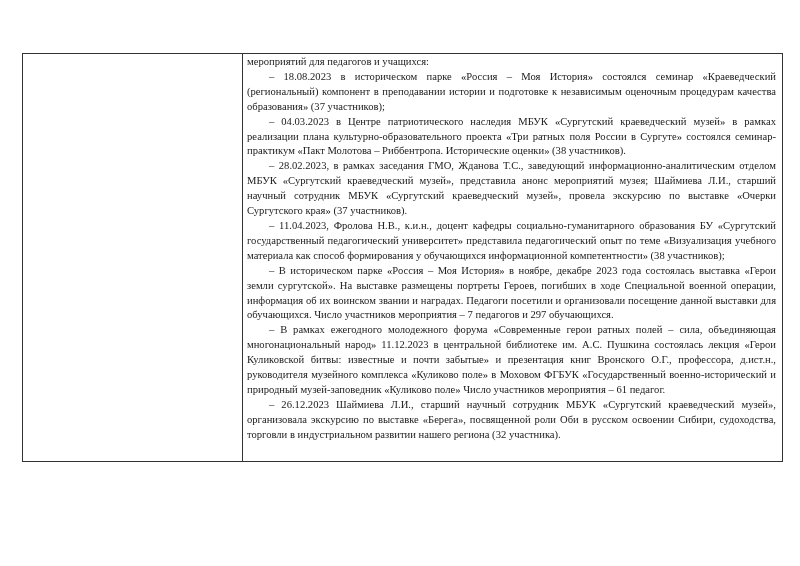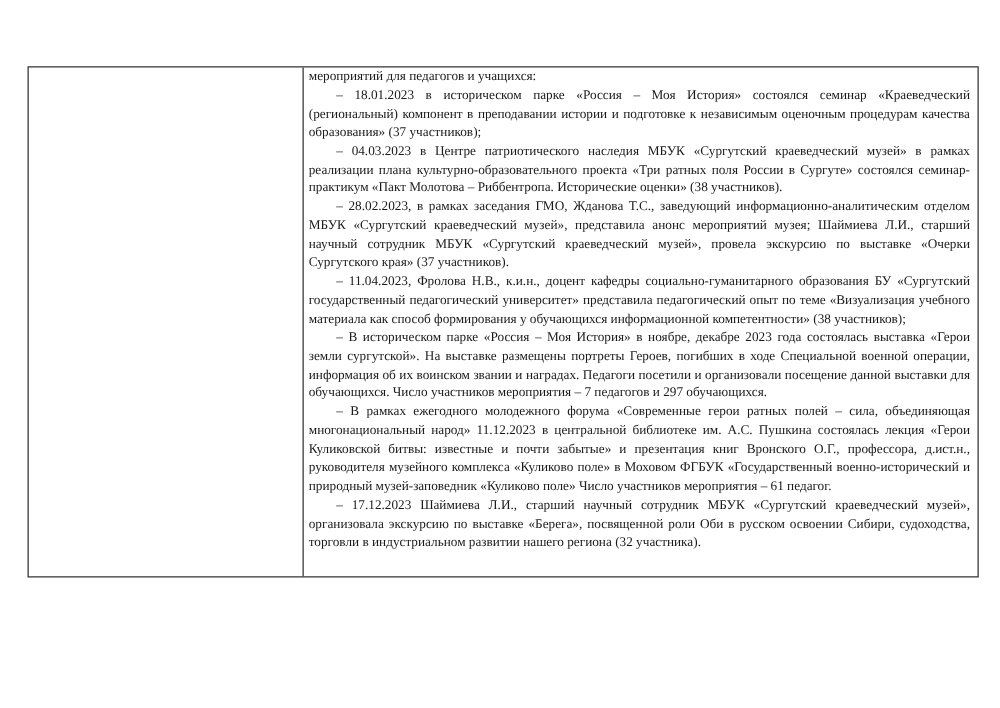--- a/index.html
+++ b/index.html
@@ -13,21 +13,21 @@
   .p.indent { text-indent:22px; }
   .p.first { text-indent:0; }
 </style>
 </head>
 <body>
 
 <div class="table">
   <div class="col-left"></div>
   <div class="col-right">
     <p class="p first">мероприятий для педагогов и учащихся:</p>
-    <p class="p indent">– 18.01.2023 в историческом парке «Россия – Моя История» состоялся семинар «Краеведческий (региональный) компонент в преподавании истории и подготовке к независимым оценочным процедурам качества образования» (37 участников);</p>
+    <p class="p indent">– 18.08.2023 в историческом парке «Россия – Моя История» состоялся семинар «Краеведческий (региональный) компонент в преподавании истории и подготовке к независимым оценочным процедурам качества образования» (37 участников);</p>
     <p class="p indent">– 04.03.2023 в Центре патриотического наследия МБУК «Сургутский краеведческий музей» в рамках реализации плана культурно-образовательного проекта «Три ратных поля России в Сургуте» состоялся семинар-практикум «Пакт Молотова – Риббентропа. Исторические оценки» (38 участников).</p>
     <p class="p indent">– 28.02.2023, в рамках заседания ГМО, Жданова Т.С., заведующий информационно-аналитическим отделом МБУК «Сургутский краеведческий музей», представила анонс мероприятий музея; Шаймиева Л.И., старший научный сотрудник МБУК «Сургутский краеведческий музей», провела экскурсию по выставке «Очерки Сургутского края» (37 участников).</p>
     <p class="p indent">– 11.04.2023, Фролова Н.В., к.и.н., доцент кафедры социально-гуманитарного образования БУ «Сургутский государственный педагогический университет» представила педагогический опыт по теме «Визуализация учебного материала как способ формирования у обучающихся информационной компетентности» (38 участников);</p>
     <p class="p indent">– В историческом парке «Россия – Моя История» в ноябре, декабре 2023 года состоялась выставка «Герои земли сургутской». На выставке размещены портреты Героев, погибших в ходе Специальной военной операции, информация об их воинском звании и наградах. Педагоги посетили и организовали посещение данной выставки для обучающихся. Число участников мероприятия – 7 педагогов и 297 обучающихся.</p>
     <p class="p indent">– В рамках ежегодного молодежного форума «Современные герои ратных полей – сила, объединяющая многонациональный народ» 11.12.2023 в центральной библиотеке им. А.С. Пушкина состоялась лекция «Герои Куликовской битвы: известные и почти забытые» и презентация книг Вронского О.Г., профессора, д.ист.н., руководителя музейного комплекса «Куликово поле» в Моховом ФГБУК «Государственный военно-исторический и природный музей-заповедник «Куликово поле» Число участников мероприятия – 61 педагог.</p>
-    <p class="p indent">– 17.12.2023 Шаймиева Л.И., старший научный сотрудник МБУК «Сургутский краеведческий музей», организовала экскурсию по выставке «Берега», посвященной роли Оби в русском освоении Сибири, судоходства, торговли в индустриальном развитии нашего региона (32 участника).</p>
+    <p class="p indent">– 26.12.2023 Шаймиева Л.И., старший научный сотрудник МБУК «Сургутский краеведческий музей», организовала экскурсию по выставке «Берега», посвященной роли Оби в русском освоении Сибири, судоходства, торговли в индустриальном развитии нашего региона (32 участника).</p>
   </div>
 </div>
 
 </body></html>

